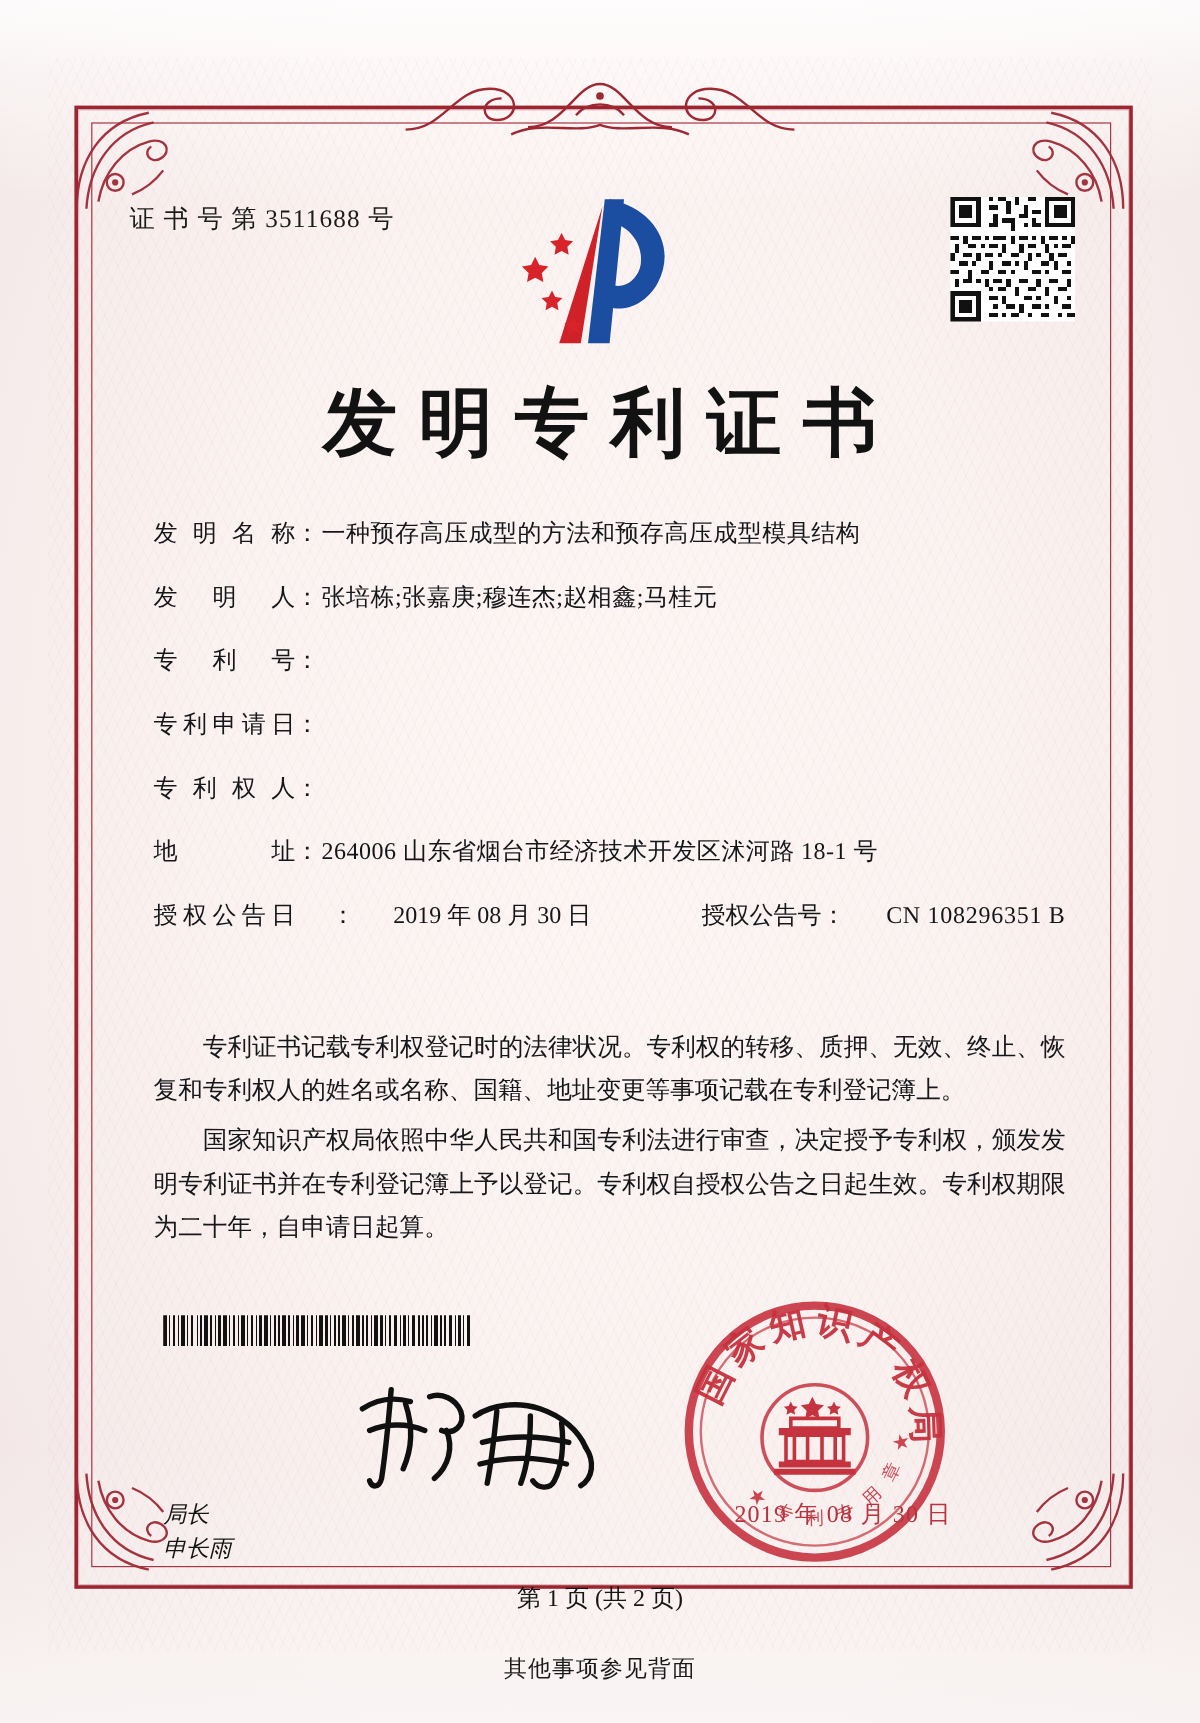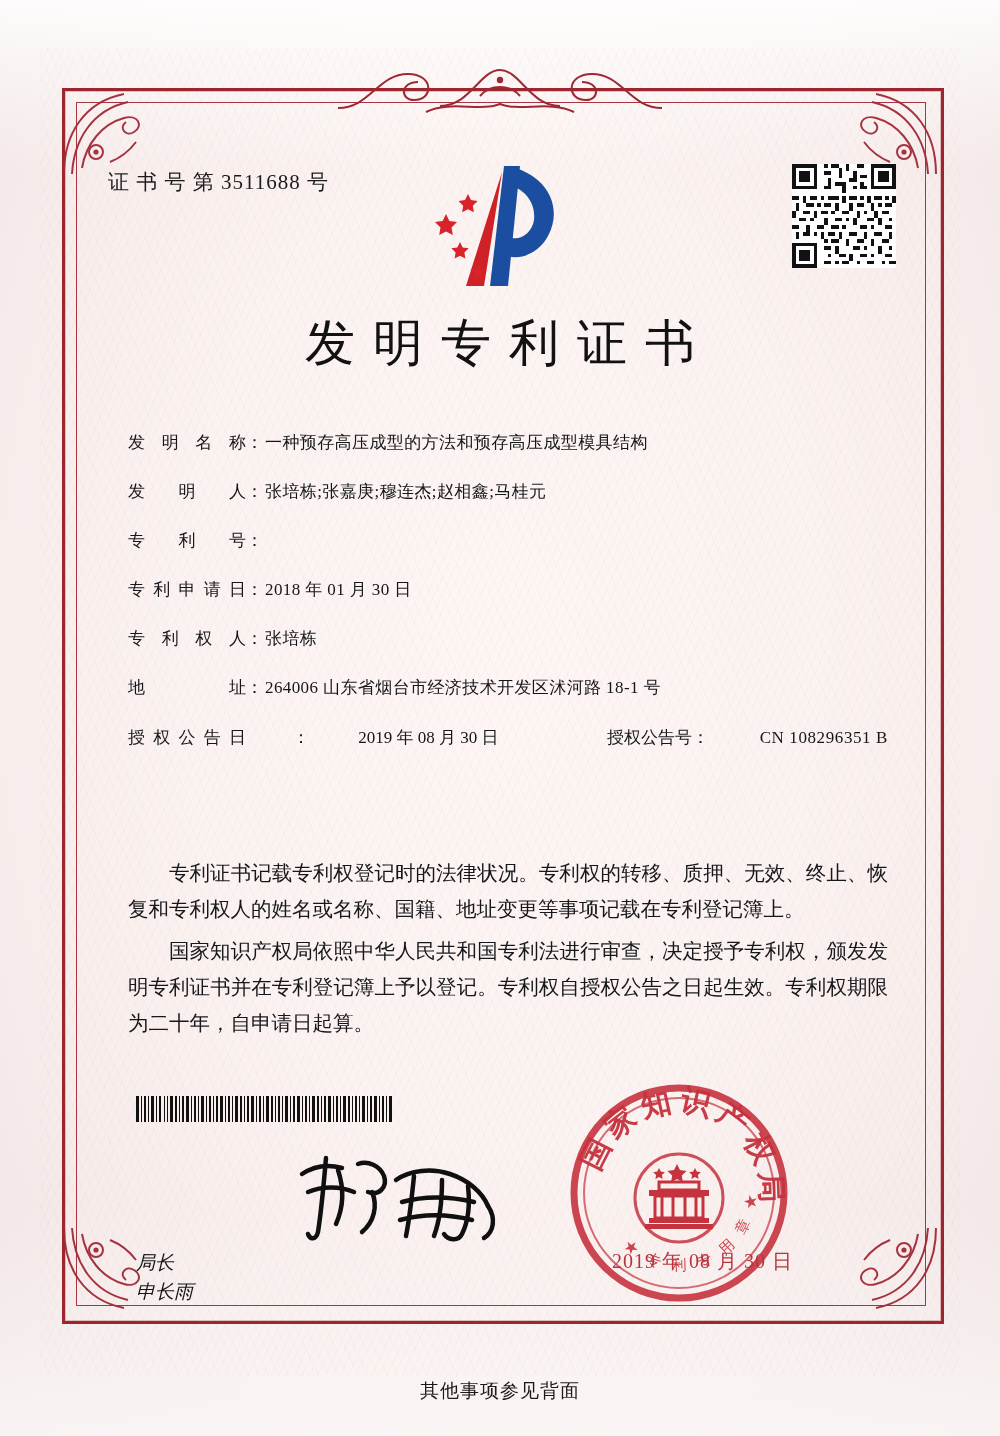--- a/index.html
+++ b/index.html
@@ -123,40 +123,40 @@
     width: 104px;
     height: 104px;
   }
   .qr svg { width: 100%; height: 100%; display: block; }
 
   .title {
     position: absolute;
     left: 0; right: 0;
     top: 310px;
     text-align: center;
-    font-size: 50px;
-    font-weight: normal;
+    font-size: 62px;
+    font-weight: bold;
     letter-spacing: 18px;
     text-indent: 18px;
     color: #121212;
     font-family: "DejaVu Serif", "Liberation Serif", serif;
   }
 
   
   .fields {
     position: absolute;
     left: 128px;
     top: 432px;
     width: 760px;
   }
   .row {
     display: flex;
     align-items: baseline;
     margin-bottom: 27px;
-    font-size: 17px;
+    font-size: 20px;
     color: #15161a;
     line-height: 1.3;
   }
   .row .label {
     flex: 0 0 auto;
     white-space: nowrap;
     letter-spacing: 0px;
   }
   .row .label.spread {
     display: inline-block;
@@ -471,26 +471,24 @@
       <span class="colon">：</span>
       <span class="value">张培栋;张嘉庚;穆连杰;赵相鑫;马桂元</span>
     </div>
     <div class="row">
       <span class="label spread">专利号</span>
       <span class="colon">：</span>
     </div>
     <div class="row">
       <span class="label spread">专利申请日</span>
       <span class="colon">：</span>
-      <span class="value">2018 年 01 月 30 日</span>
     </div>
     <div class="row">
       <span class="label spread">专利权人</span>
       <span class="colon">：</span>
-      <span class="value">张培栋</span>
     </div>
     <div class="row">
       <span class="label spread">地址</span>
       <span class="colon">：</span>
       <span class="value">264006 山东省烟台市经济技术开发区沭河路 18-1 号</span>
     </div>
     <div class="row dual">
       <span class="label spread">授权公告日</span>
       <span class="colon">：</span>
       <span>2019 年 08 月 30 日</span>
@@ -631,15 +629,16 @@
       <g fill="#c5333f" opacity="0.9">
         <text font-size="15" font-family="'DejaVu Serif','Liberation Serif',serif" letter-spacing="4">
           <textPath href="#sealArcBottom" startOffset="24%">★ 专 利 专 用 章 ★</textPath>
         </text>
       </g>
     </svg>
   </div>
 
   <div class="seal-date">2019 年 08 月 30 日</div>
 
+  <div class="page-no">第 1 页 (共 2 页)</div>
   <div class="footnote">其他事项参见背面</div>
 
 </div>
 
 </body></html>

